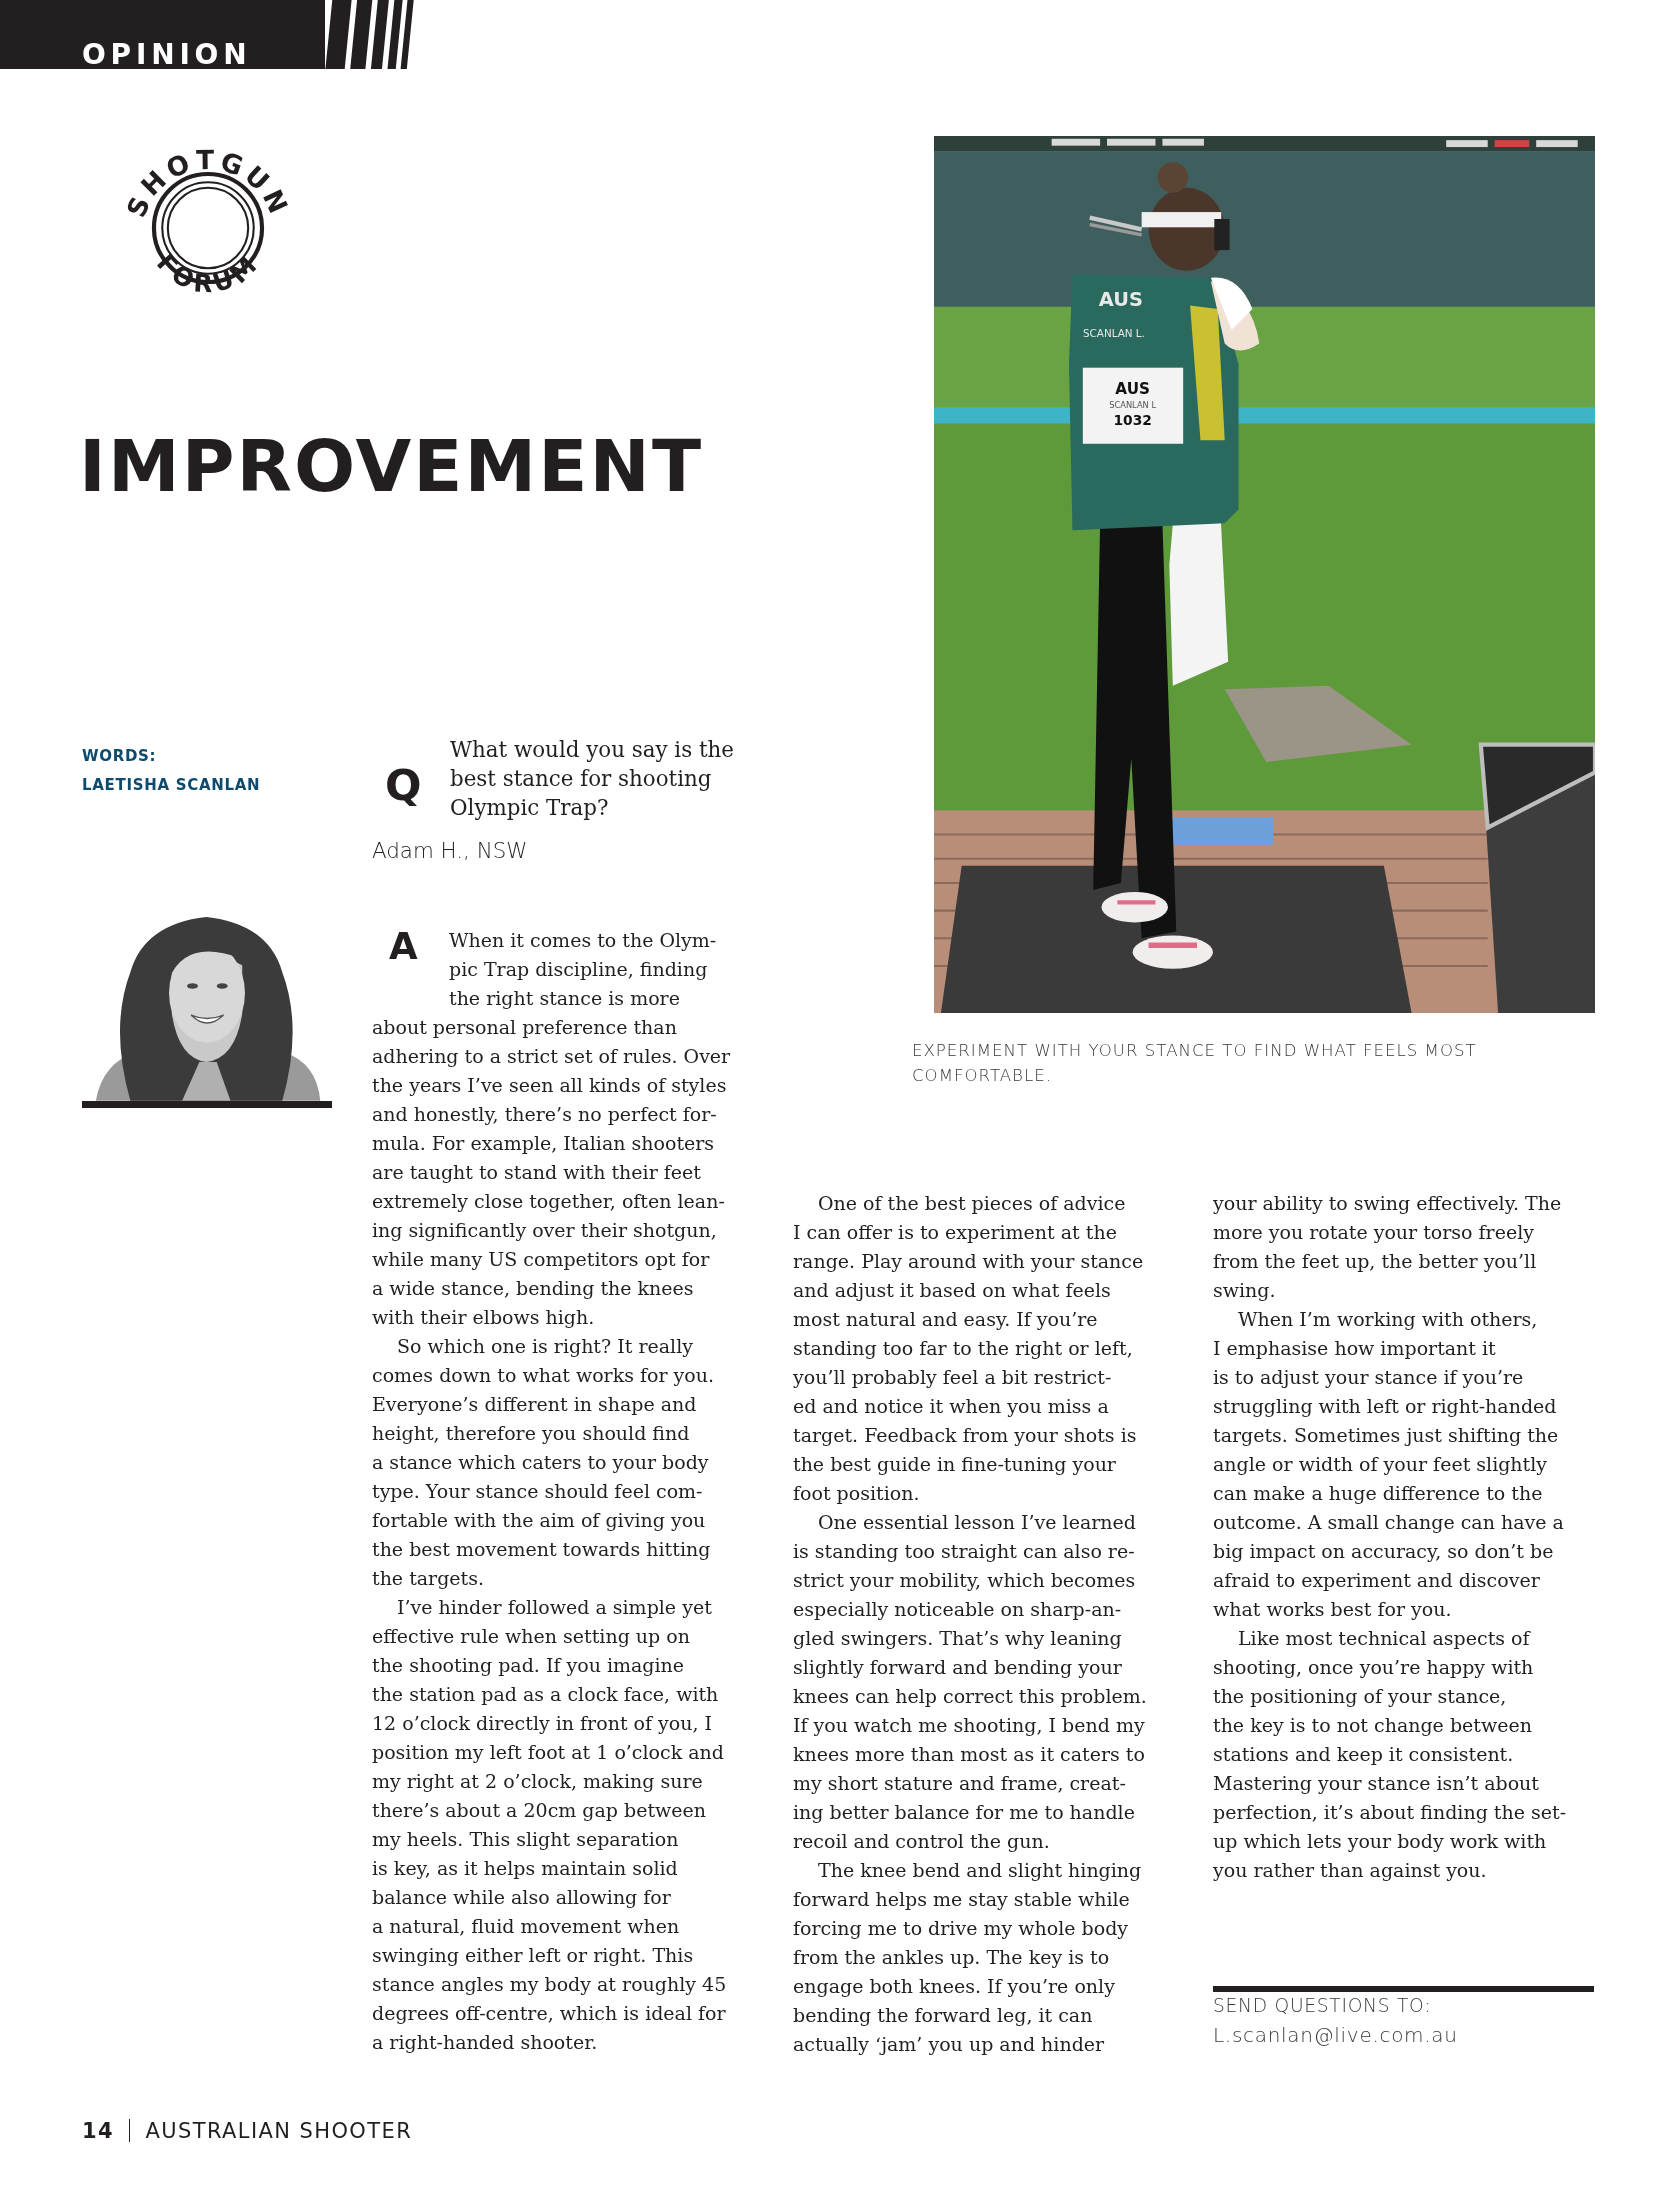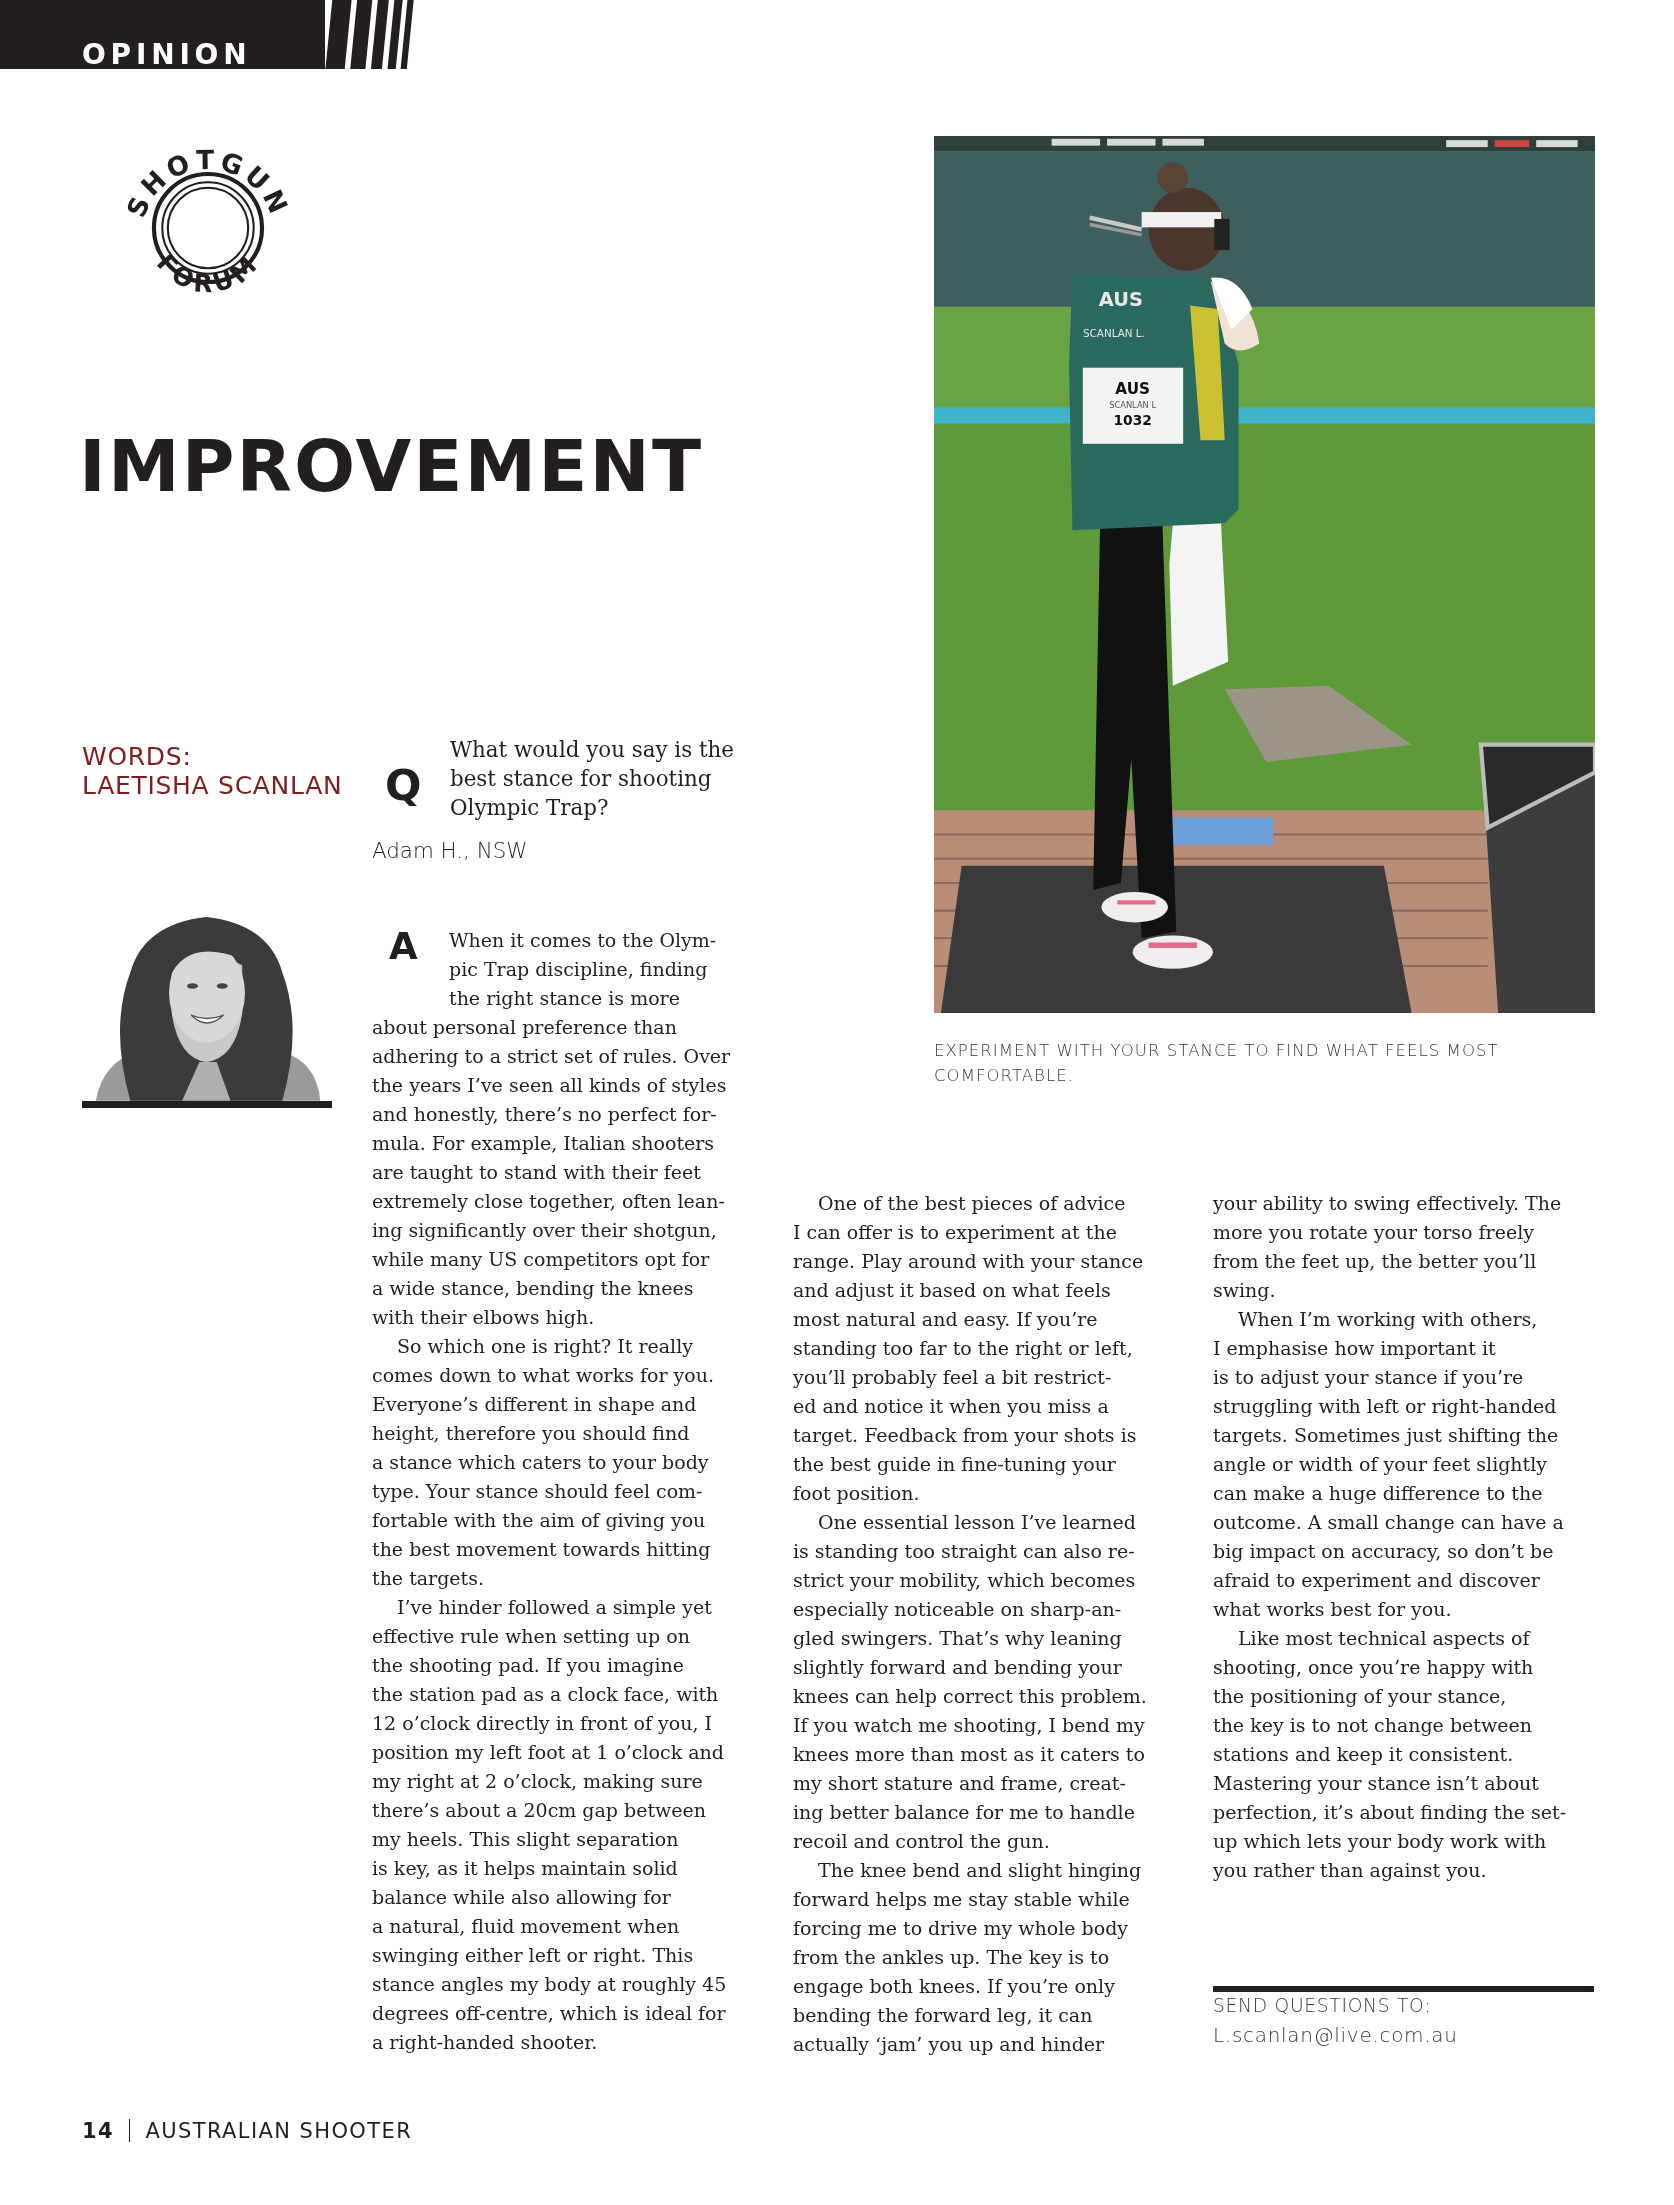--- a/index.html
+++ b/index.html
@@ -11,21 +11,21 @@
   .header-label { position: absolute; left: 82px; top: 40px; font-family: "DejaVu Sans", sans-serif; font-weight: bold; font-size: 28px; letter-spacing: 4.8px; color: #ffffff; line-height: 30px; }
   .stripes { position: absolute; left: 324px; top: 0; width: 138px; height: 69px; }
 
   
   .logo { position: absolute; left: 111px; top: 131px; width: 194px; height: 194px; }
 
   
   .title { position: absolute; left: 79px; top: 423px; width: 657px; font-family: "DejaVu Sans", sans-serif; font-weight: bold; font-size: 72px; line-height: 86px; letter-spacing: 2.1px; color: #231f20; text-transform: uppercase; }
 
   
-  .byline { position: absolute; left: 82px; top: 742px; font-family: "DejaVu Sans", sans-serif; font-weight: 400; font-size: 25px; line-height: 29px; color: #7f1d1d; letter-spacing: 0.7px; }
+  .byline { position: absolute; left: 82px; top: 742px; font-family: "DejaVu Sans", sans-serif; font-weight: 700; font-size: 15px; line-height: 29px; color: #0c4a6e; letter-spacing: 0.7px; }
 
   
   .author-photo { position: absolute; left: 82px; top: 889px; width: 250px; height: 212px; overflow: hidden; }
   .author-rule { position: absolute; left: 82px; top: 1101px; width: 250px; height: 7px; background: #231f20; }
 
   
   .q-letter { position: absolute; left: 385px; top: 764px; font-family: "DejaVu Sans", sans-serif; font-weight: bold; font-size: 43px; line-height: 43px; color: #231f20; }
   .q-text { position: absolute; left: 450px; top: 735px; width: 304px; font-size: 21.4px; line-height: 29px; }
   .q-attrib { position: absolute; left: 372px; top: 838px; font-family: "DejaVu Sans", sans-serif; font-weight: 300; font-size: 21.4px; color: #231f20; }
 
@@ -35,21 +35,21 @@
   .col { position: absolute; font-size: 19px; line-height: 29px; color: #231f20; margin-top: 27px; }
   .col1 { left: 372px; top: 899px; width: 387px; }
   .col2 { left: 793px; top: 1162px; width: 387px; }
   .col3 { left: 1213px; top: 1162px; width: 387px; }
   .line { display: block; white-space: nowrap; }
   .line.ind { padding-left: 25px; }
   .line.a-ind { padding-left: 77px; }
 
   
   .main-photo { position: absolute; left: 934px; top: 136px; width: 661px; height: 877px; overflow: hidden; }
-  .caption { position: absolute; left: 934px; top: 1038px; width: 623px; font-family: "DejaVu Sans", sans-serif; font-weight: 300; font-size: 16.6px; line-height: 25px; letter-spacing: 1px; color: #3a3637; }
+  .caption { position: absolute; left: 912px; top: 1038px; width: 623px; font-family: "DejaVu Sans", sans-serif; font-weight: 300; font-size: 16.6px; line-height: 25px; letter-spacing: 1px; color: #3a3637; }
 
   
   .send-rule { position: absolute; left: 1213px; top: 1986px; width: 381px; height: 6.2px; background: #231f20; }
   .send-label { position: absolute; left: 1213px; top: 1991px; font-family: "DejaVu Sans", sans-serif; font-weight: 300; font-size: 18.7px; line-height: 30px; color: #3a3637; letter-spacing: 0.7px; }
   .send-email { position: absolute; left: 1213px; top: 2020px; font-family: "DejaVu Sans", sans-serif; font-weight: 300; font-size: 20px; line-height: 30px; color: #3a3637; letter-spacing: 0.7px; text-align: right; }
 
   
   .footer { position: absolute; left: 82px; top: 2117px; font-family: "DejaVu Sans", sans-serif; font-size: 21px; line-height: 28px; color: #231f20; letter-spacing: 1.4px; }
   .footer .pg { font-weight: bold; }
   .footer .sep { display: inline-block; width: 1.4px; height: 23.5px; background: #231f20; margin: 0 15px; vertical-align: -4.2px; }

